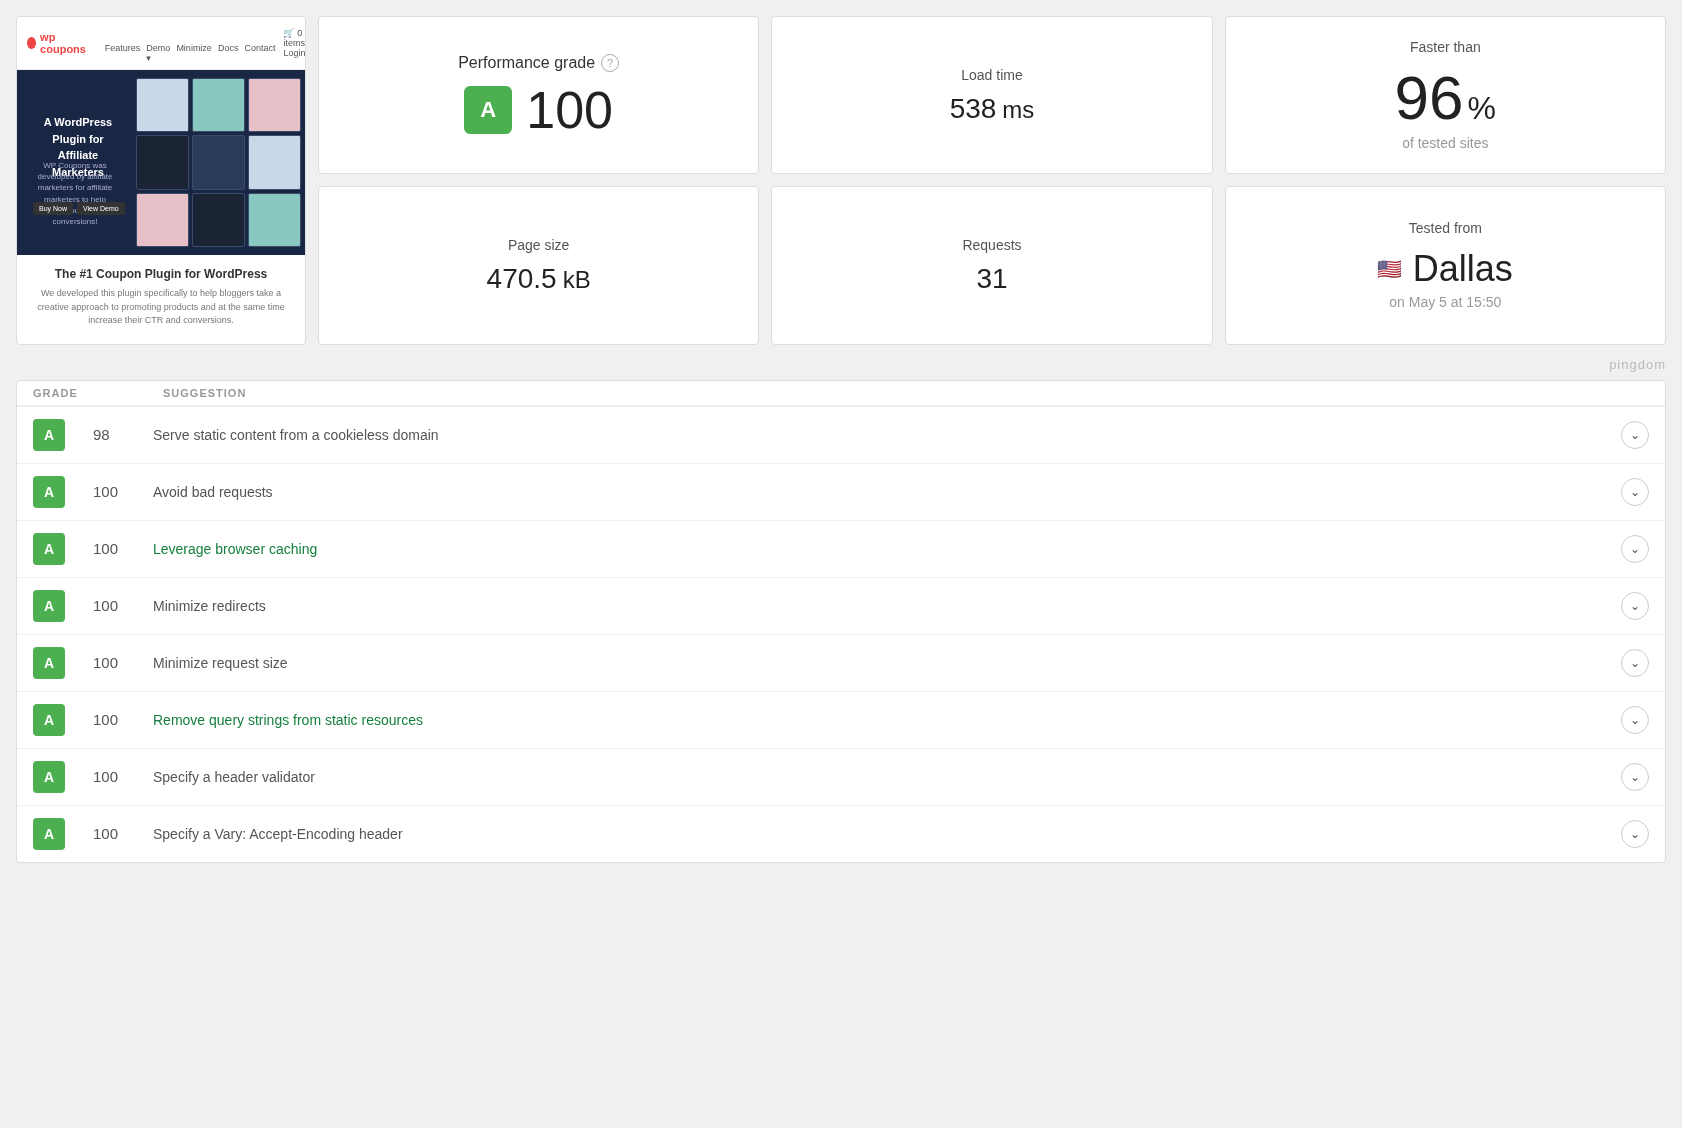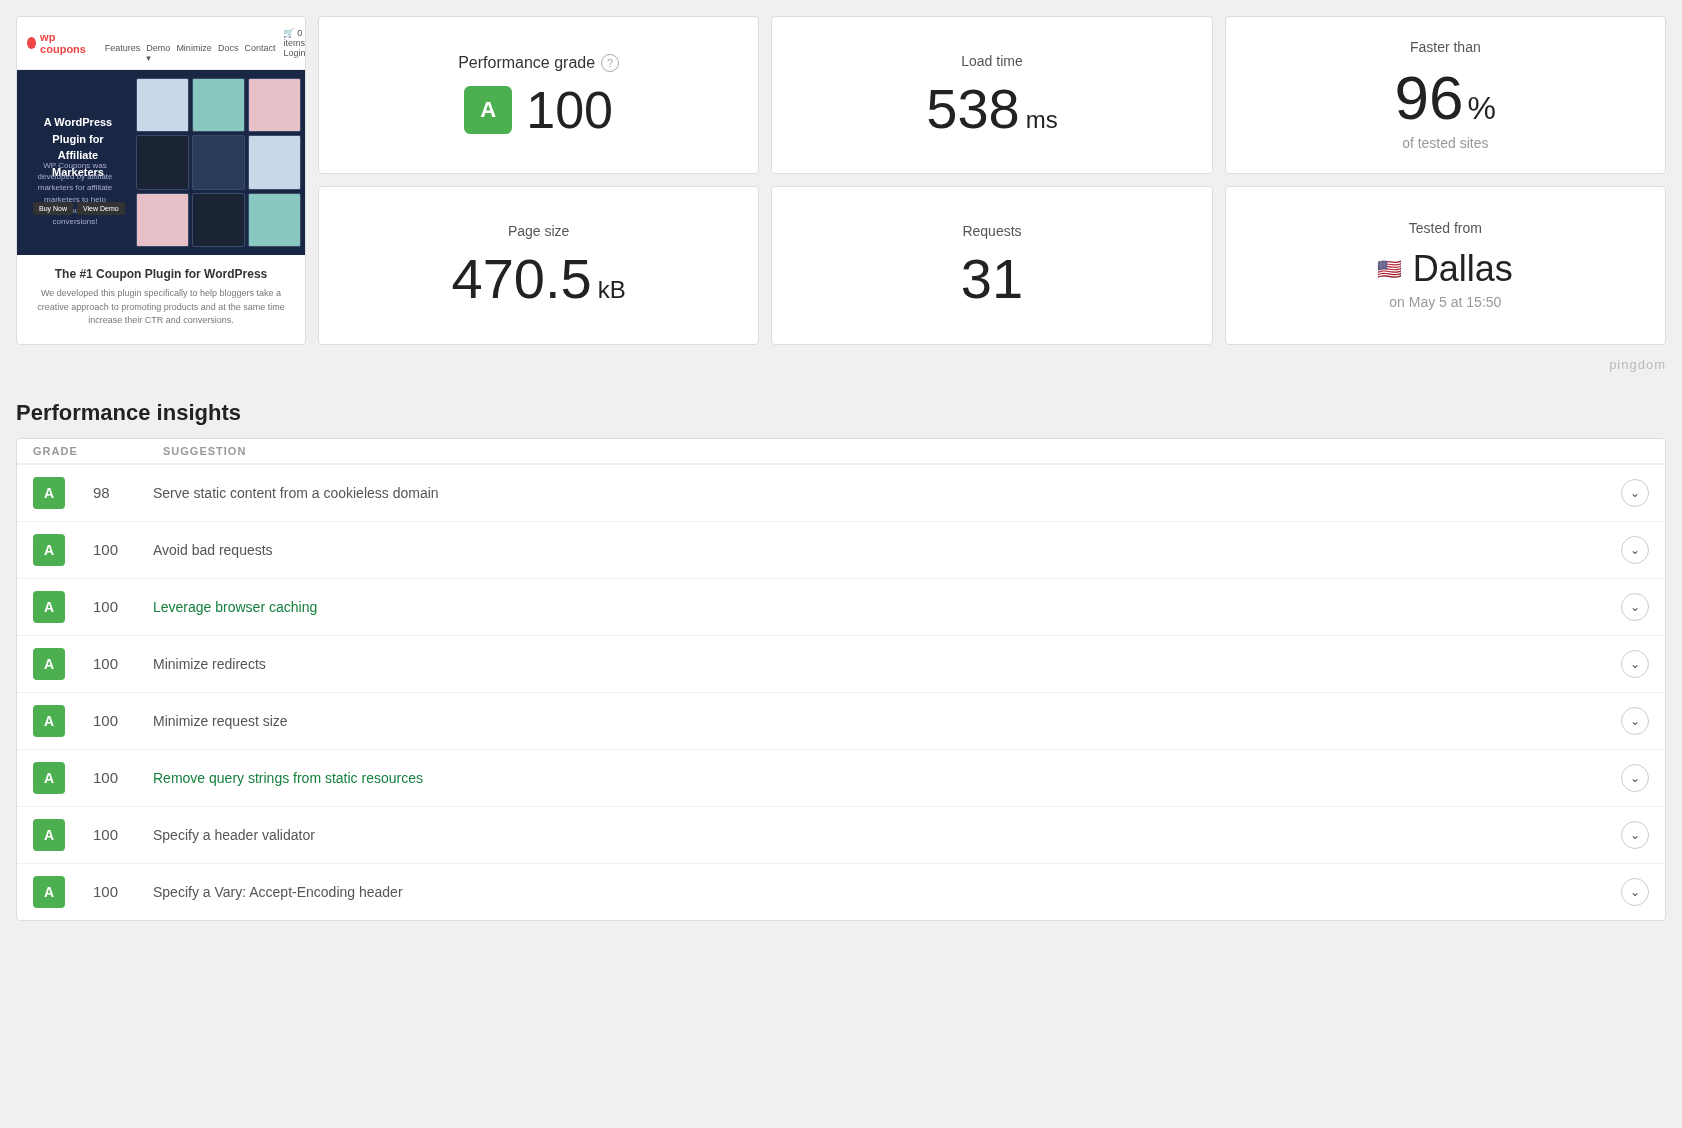--- a/index.html
+++ b/index.html
@@ -164,21 +164,21 @@
       padding: 20px;
       text-align: center;
     }
 
     .stat-card .stat-label {
       font-size: 14px;
       color: #555;
       margin-bottom: 12px;
     }
     .stat-card .stat-value {
-      font-size: 56px;
+      font-size: 28px;
       font-weight: 300;
       color: #222;
       line-height: 1;
     }
     .stat-card .stat-unit {
       font-size: 24px;
       font-weight: 300;
       color: #222;
     }
     .stat-card .stat-sub {
@@ -478,21 +478,20 @@
     </div>
 
   </div>
 </div>
 
 <div class="pingdom-watermark">
   <span>pingdom</span>
 </div>
 
 <div class="insights-section-wrapper">
-  <div class="insights-title-standalone">Performance insights</div>
 
   <div class="insights-section">
     <div class="insights-header">
       <span>GRADE</span>
       <span>SUGGESTION</span>
       <span></span>
     </div>
 
     <div id="insights-rows">
         <div class="insights-row">

